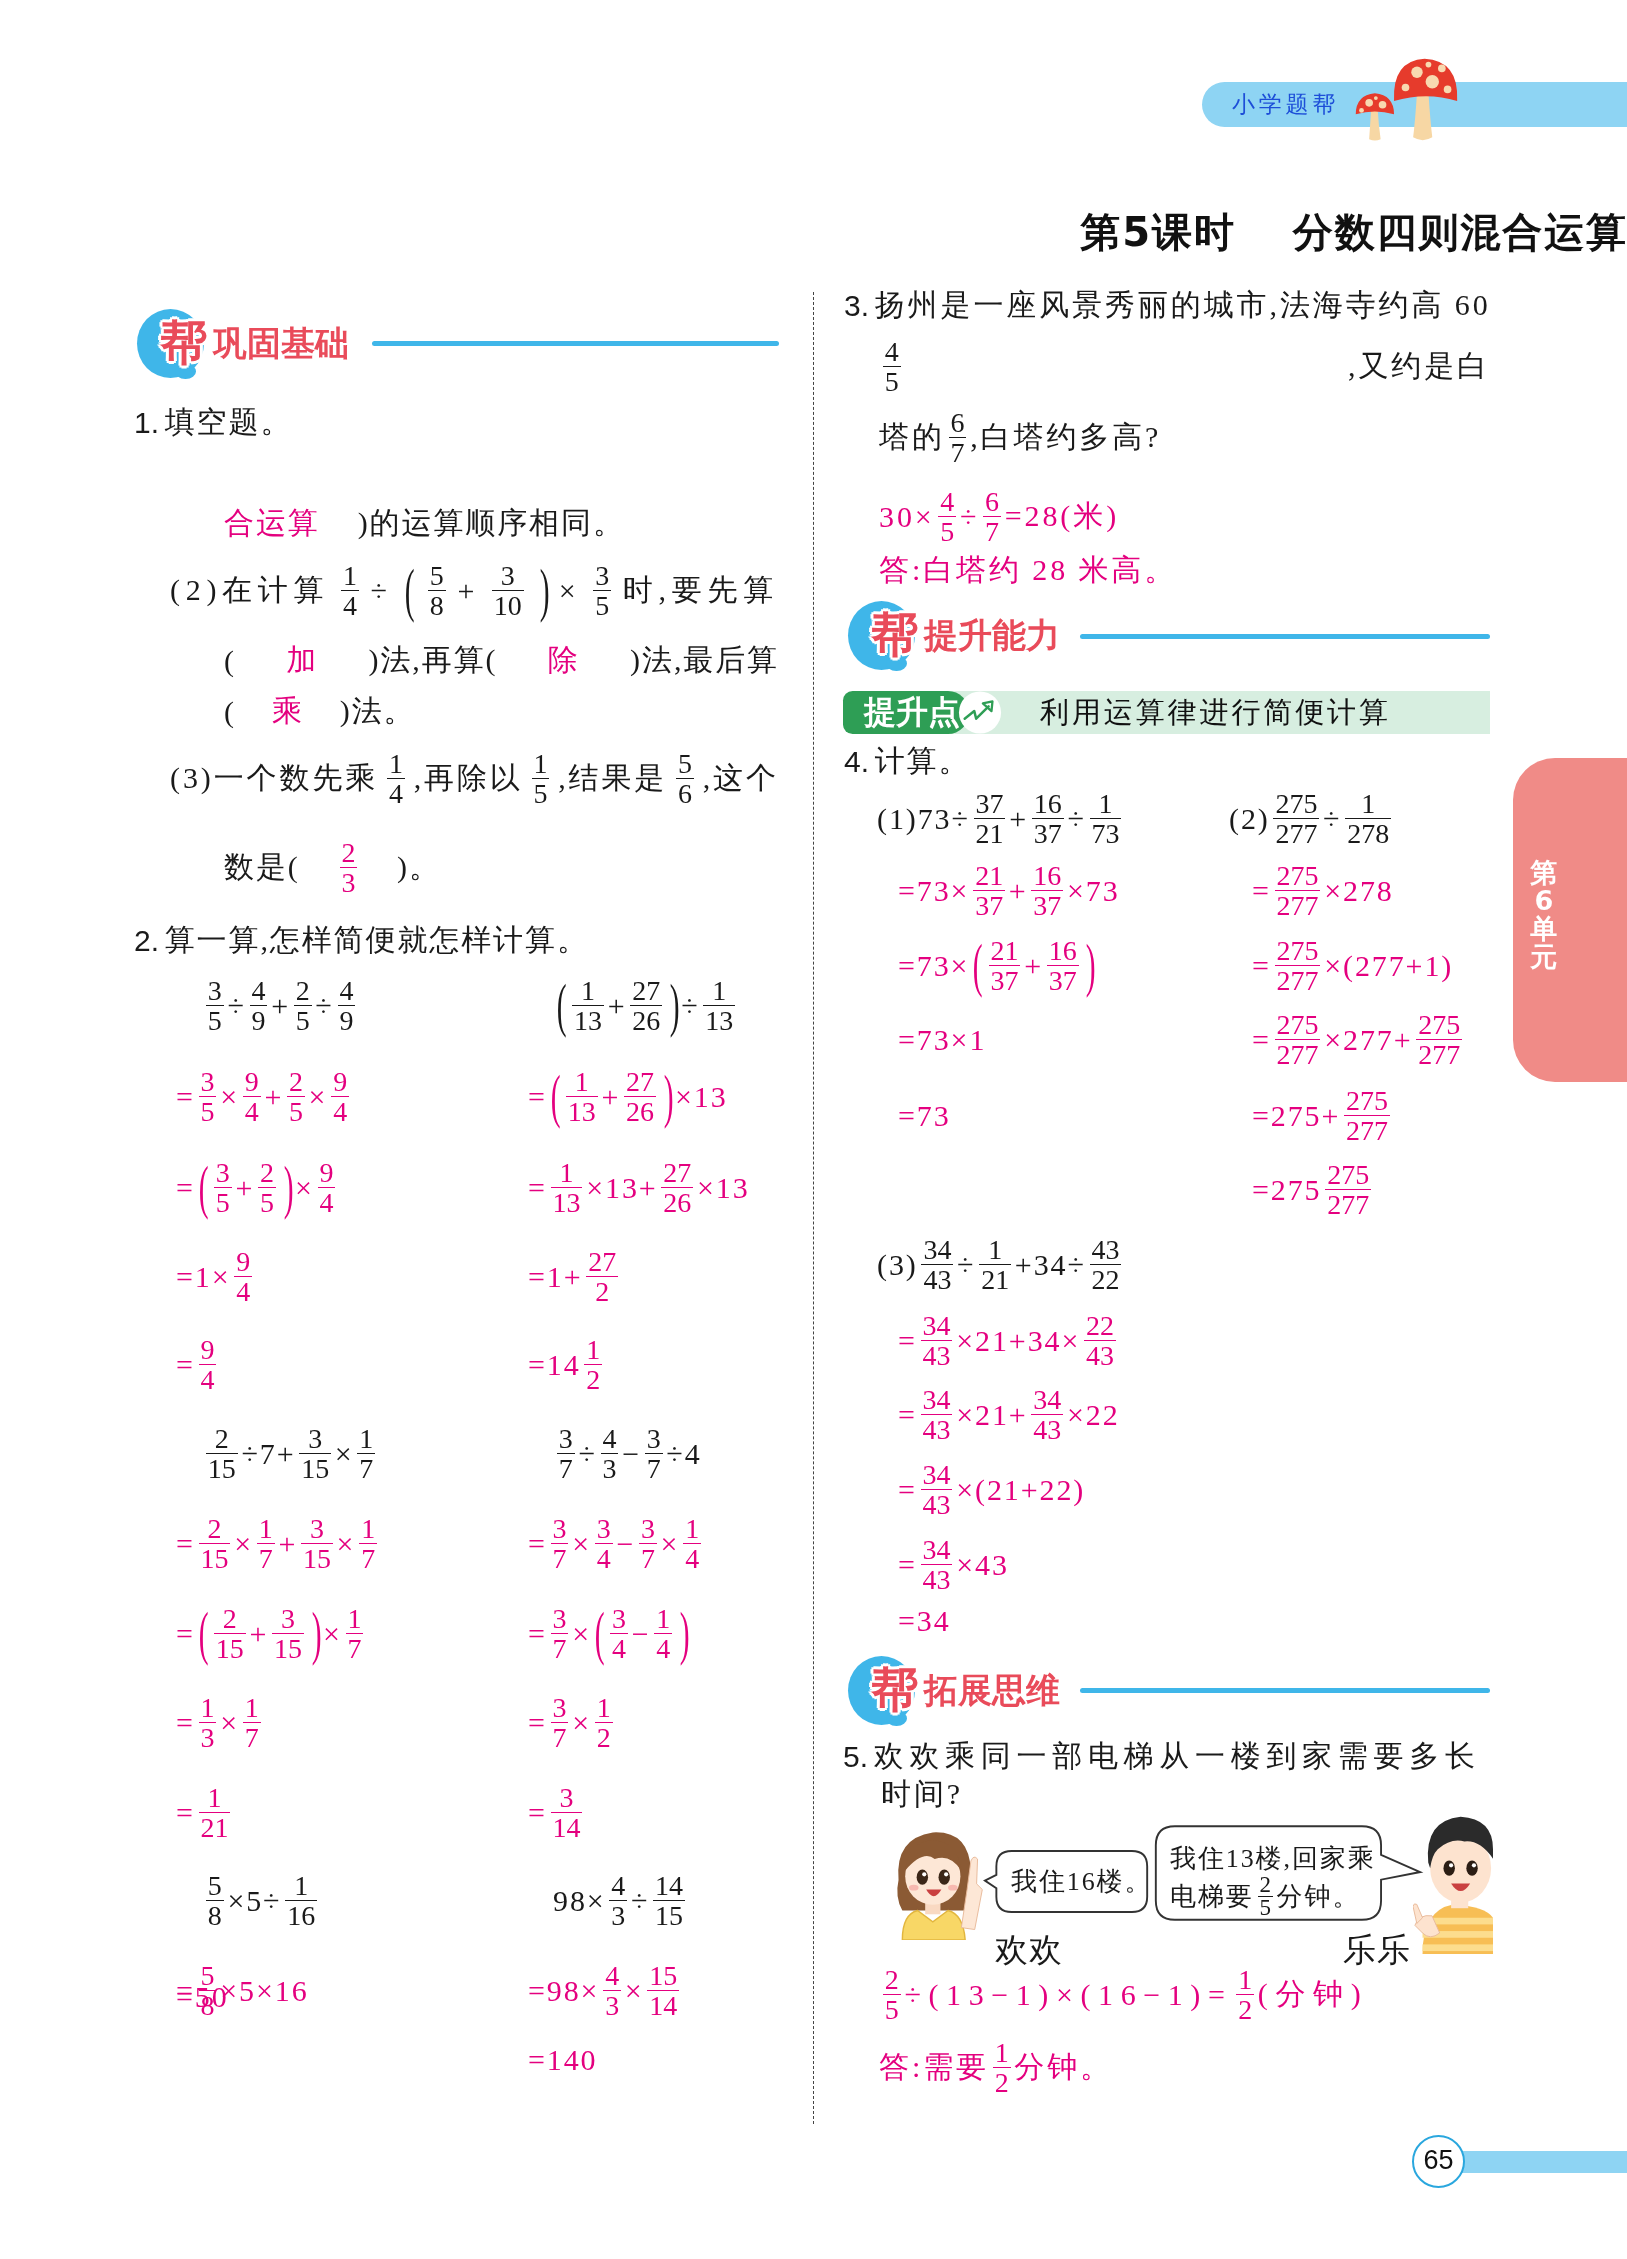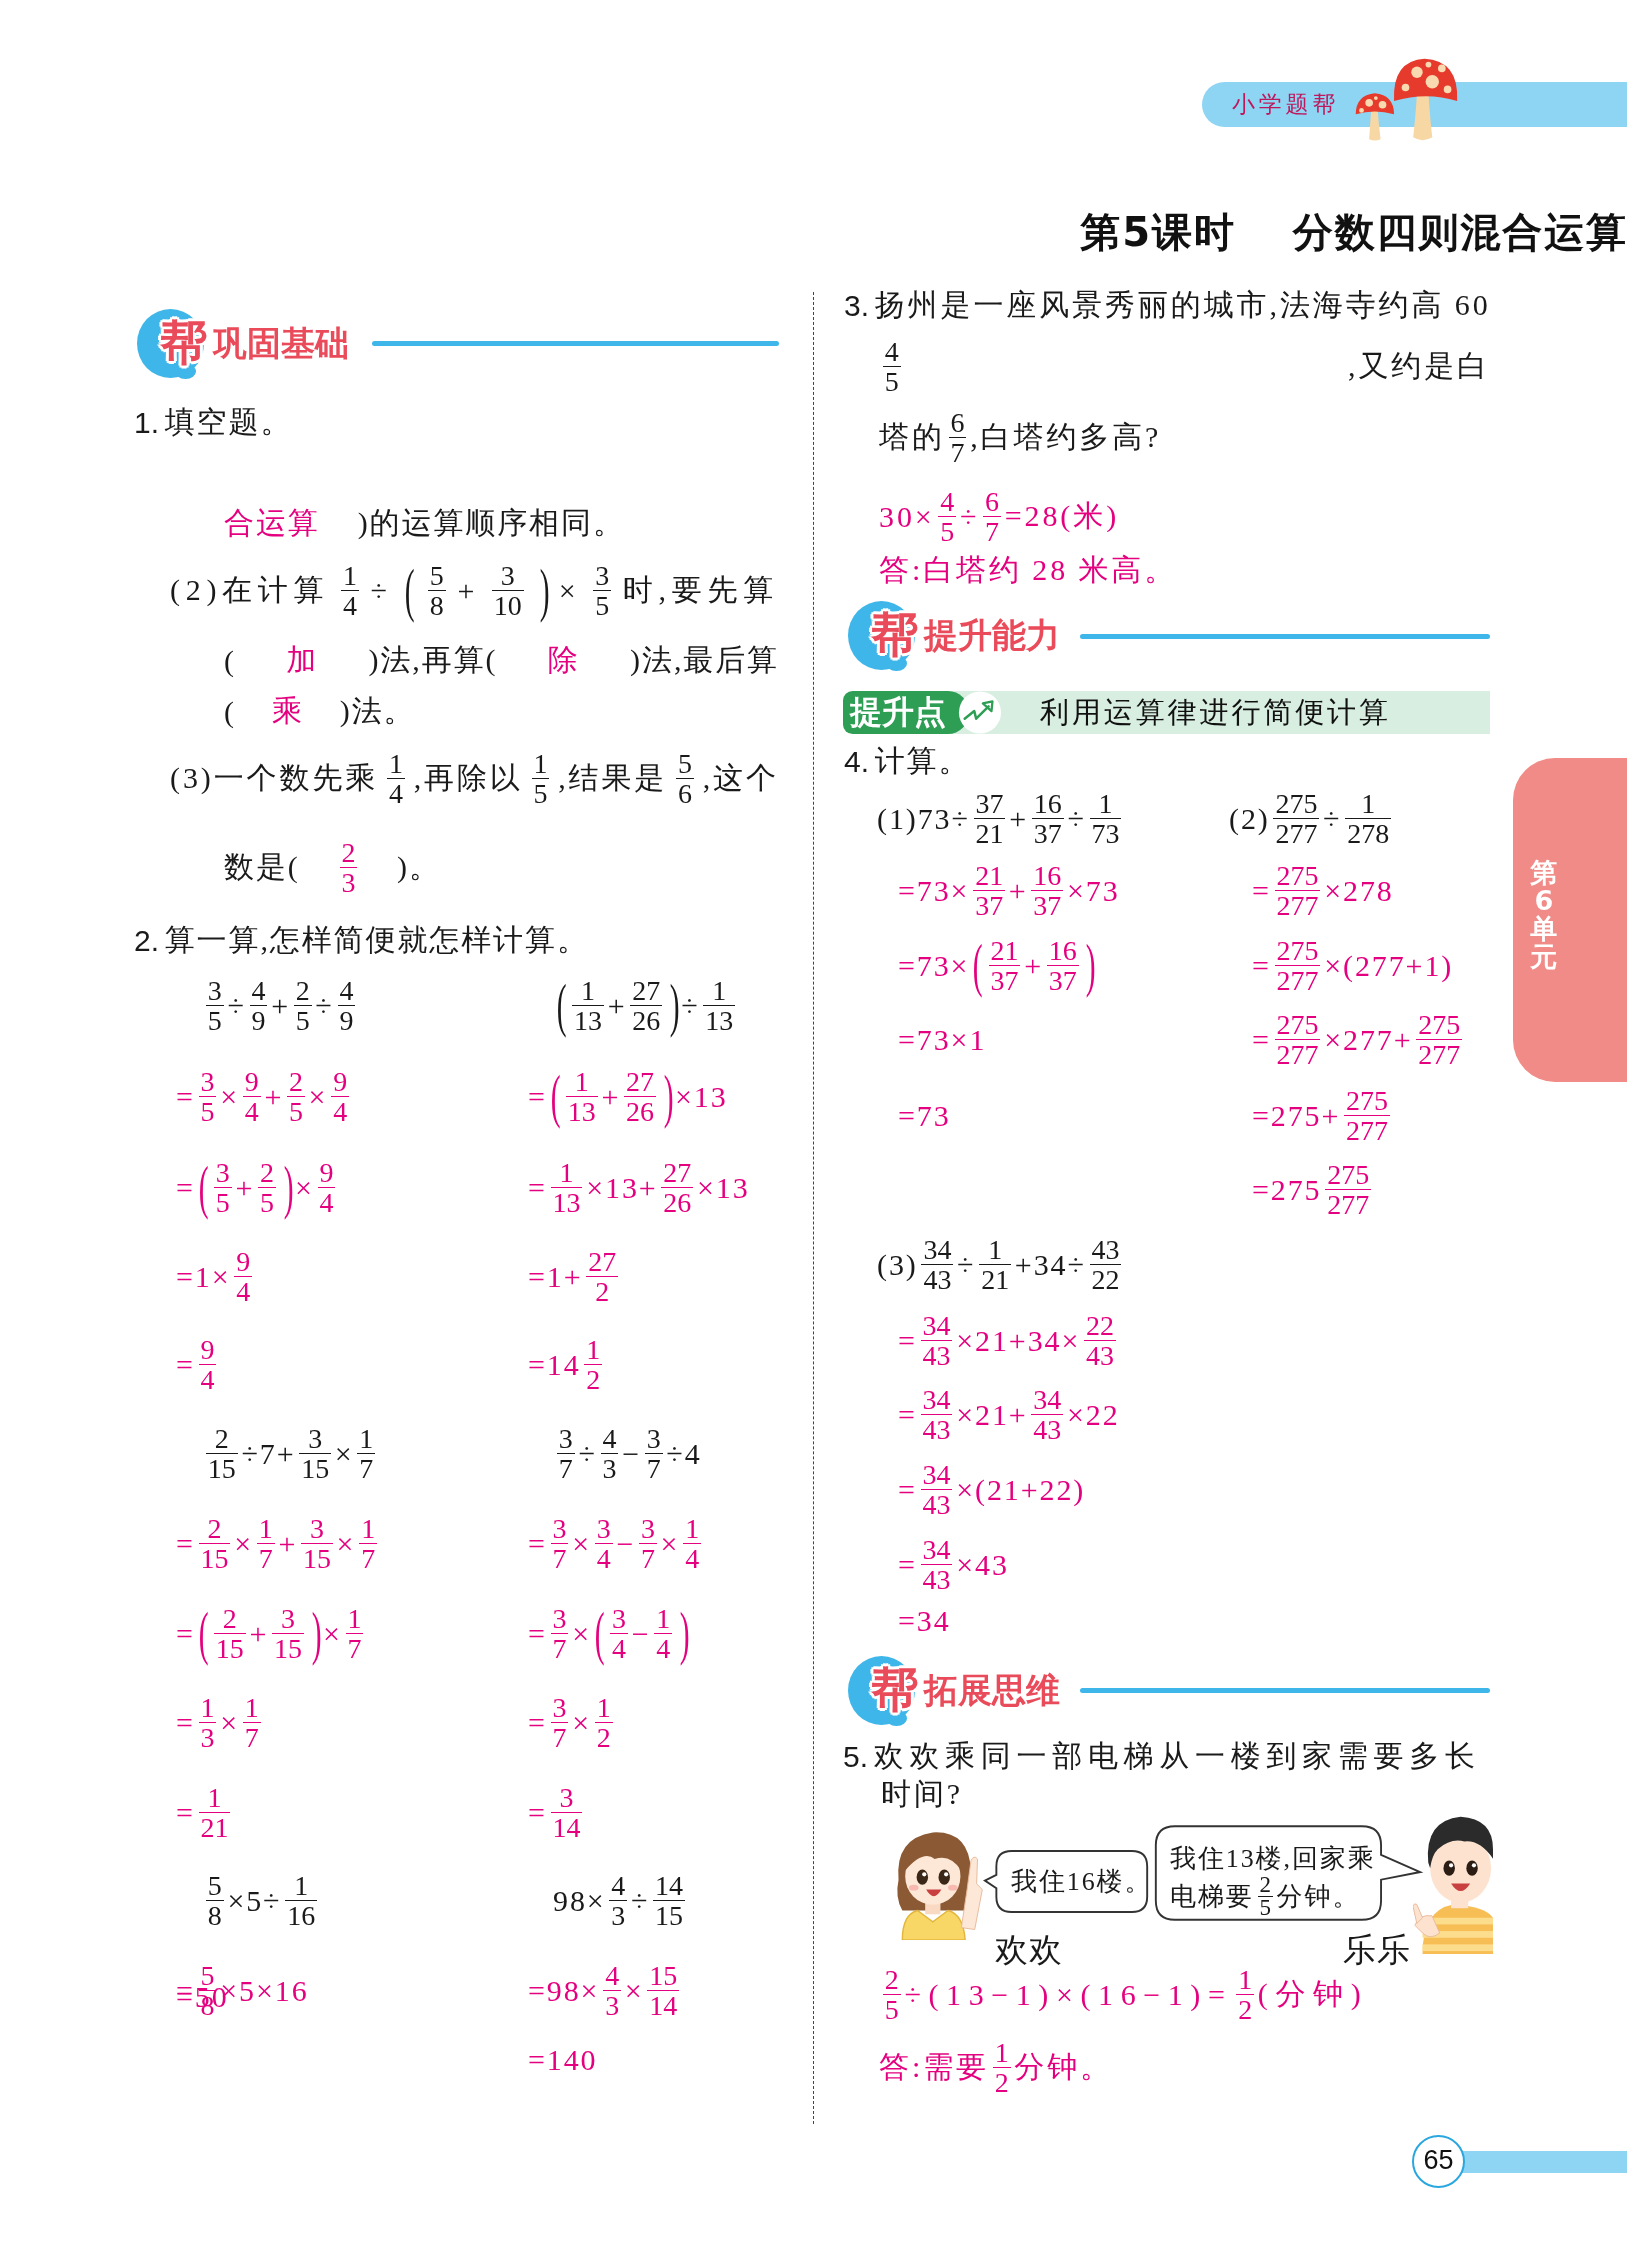--- a/index.html
+++ b/index.html
@@ -1,35 +1,35 @@
 <!DOCTYPE html>
 <html style="--ans: #E4007F; --blue: #3FB6E9; --red: #E94B5A; --tab: #F08B87; --green: #2E9E55;"><head>
 <meta charset="utf-8">
 <style>
 :root{--ans:#E4007F;--blue:#3FB6E9;--red:#E94B5A;--tab:#F08B87;--green:#2E9E55;--ink:#1a1a1a;}
 *{box-sizing:border-box;margin:0;padding:0}
 html,body{width:1628px;height:2260px;background:#fff;overflow:hidden}
 #page{position:relative;width:1628px;height:2260px;background:#fff;font-family:"Liberation Serif","DejaVu Serif",serif;color:var(--ink)}
 .brand{position:absolute;left:1202px;top:82px;width:426px;height:45px;background:#8ED4F3;border-radius:23px 0 0 23px}
-.brand span{position:absolute;left:30px;top:0;line-height:45px;font-size:23px;letter-spacing:3.8px;font-family:"DejaVu Sans",sans-serif;color:#be185d}
+.brand span{position:absolute;left:30px;top:0;line-height:45px;font-size:23px;letter-spacing:3.8px;font-family:"DejaVu Sans",sans-serif;color:#1d4ed8}
 .mush{position:absolute;left:1348px;top:55px}
 .title{position:absolute;left:0;top:206px;width:1628px;text-align:right;font-family:"DejaVu Sans",sans-serif;font-weight:bold;font-size:40px;line-height:52px;color:#111;letter-spacing:1.9px}
 .title .gap{display:inline-block;width:57px}
 .divider{position:absolute;left:813px;top:292px;height:1832px;border-left:1.9px dashed #444}
 .sec{position:absolute;width:239px;height:73px}
 .sec .blob{position:absolute;left:0;top:1.9px;width:67px;height:69px;border-radius:50%;background:var(--blue)}
 .sec .blob::after{content:"";position:absolute;left:38px;top:55px;width:21px;height:15.3px;border-radius:50%;background:var(--blue)}
 .sec .badge{position:absolute;left:23px;top:5.7px;font-size:48px;line-height:59px;font-weight:bold;color:var(--red);font-family:"DejaVu Sans",sans-serif;
   text-shadow:2.9px 0 0 #fff,-2.9px 0 0 #fff,0 2.9px 0 #fff,0 -2.9px 0 #fff,1.9px 1.9px 0 #fff,-1.9px -1.9px 0 #fff,1.9px -1.9px 0 #fff,-1.9px 1.9px 0 #fff}
 .sec .label{position:absolute;left:76px;top:15.3px;font-size:34px;line-height:42px;font-weight:bold;color:var(--red);font-family:Liberation Sans, sans-serif;white-space:nowrap;
   text-shadow:1px 0 0 #fff,-1px 0 0 #fff,0 1px 0 #fff,0 -1px 0 #fff}
 .secline{position:absolute;height:4.8px;background:var(--blue);border-radius:2.9px}
 .tip{position:absolute;left:843px;top:691px;width:647px;height:43px}
 .tip .bg{position:absolute;left:105px;top:0;right:0;height:43px;background:#D7EEE0}
-.tip .lab{position:absolute;left:0;top:0;width:126px;height:43px;background:var(--green);border-radius:9.6px 21px 21px 9.6px;color:#fff;font-weight:bold;font-size:32px;line-height:43px;padding-left:7px;font-family:Liberation Serif, serif}
+.tip .lab{position:absolute;left:0;top:0;width:126px;height:43px;background:var(--green);border-radius:9.6px 21px 21px 9.6px;color:#fff;font-weight:bold;font-size:32px;line-height:43px;padding-left:21px;font-family:Liberation Serif, serif}
 .tip .arrow{position:absolute;left:113px;top:-1px}
 .tip .txt{position:absolute;left:197px;top:0;line-height:43px;font-size:29px;font-family:"DejaVu Sans",sans-serif;letter-spacing:2.9px;color:#111;white-space:nowrap}
 .tab{position:absolute;left:1513px;top:758px;width:115px;height:324px;background:var(--tab);border-radius:42px 0 0 42px}
 .tab .v{position:absolute;left:15.3px;top:101px;width:31px;display:flex;flex-direction:column;align-items:center;color:#fff;font-weight:bold;font-size:27px;line-height:28px;font-family:"DejaVu Sans",sans-serif}
 .pgbar{position:absolute;left:1453px;top:2151px;width:175px;height:22px;background:#8ED4F3}
 .pgnum{position:absolute;left:1412px;top:2135px;width:53px;height:53px;border:2.9px solid #2AA7DE;border-radius:50%;background:#fff;text-align:center;line-height:47px;font-size:27px;font-family:"Liberation Sans",sans-serif;color:#111}
 .ln{position:absolute;height:61px;display:flex;align-items:center;white-space:nowrap;font-size:30px}
 .ln.ans{color:var(--ans)}
 .ln.just{justify-content:space-between}
 .ln .tx{letter-spacing:1.9px}

